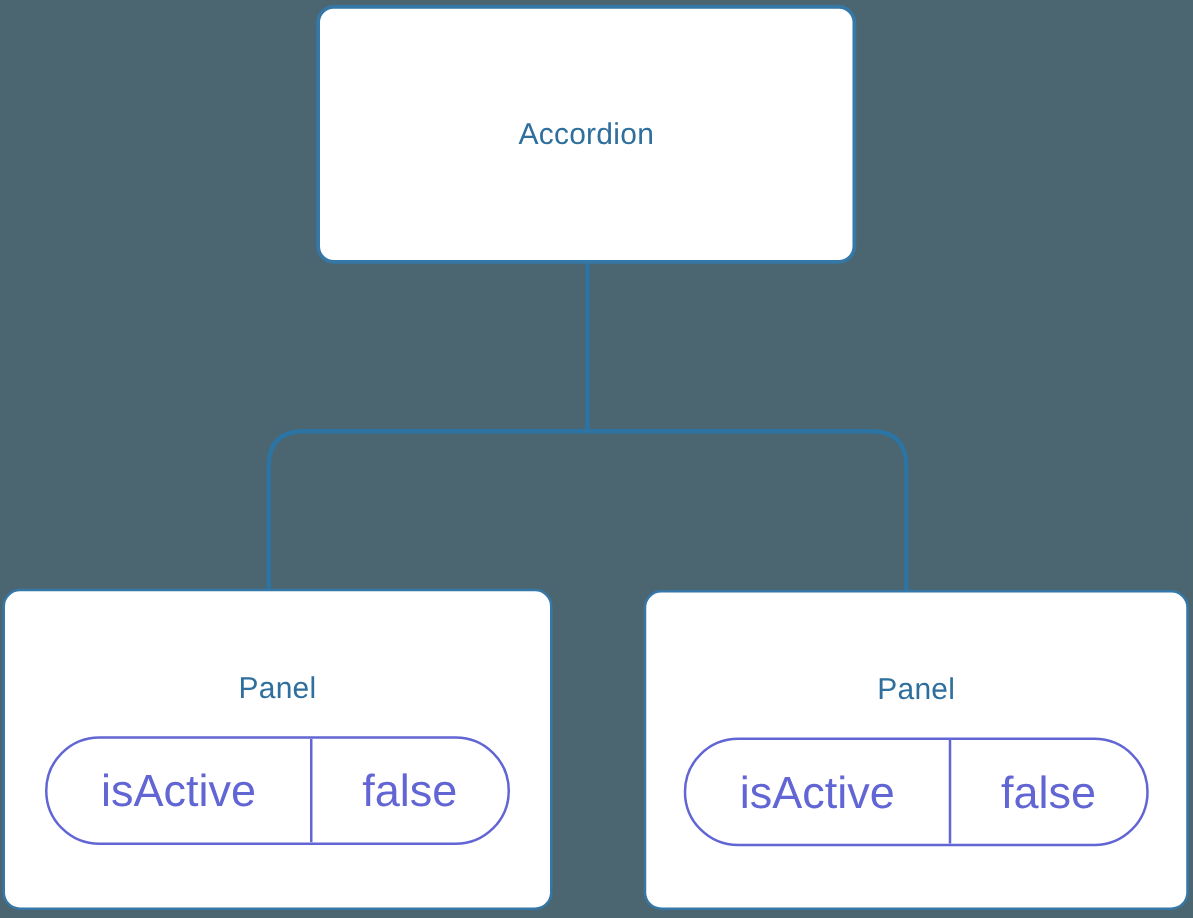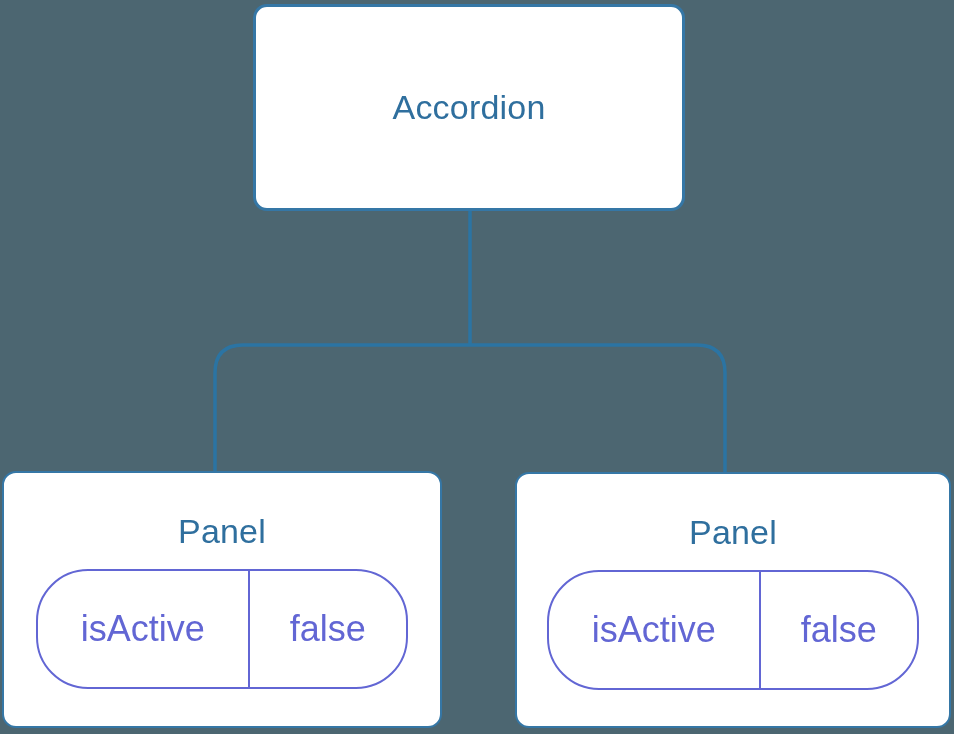--- a/index.html
+++ b/index.html
@@ -32,47 +32,47 @@
     stroke-width: 3.5;
   }
   .node {
     position: absolute;
     background: var(--node-fill);
     border: 3px solid var(--node-border);
     border-radius: 14px;
   }
   .node-title {
     color: var(--title-text);
-    font-size: 34px;
+    font-size: 24px;
     font-weight: 500;
     letter-spacing: 0.2px;
   }
   .root-node {
     left: 253px; top: 4px;
     width: 432px; height: 207px;
     display: flex;
     align-items: center;
     justify-content: center;
   }
   .panel-node {
     border-width: 2px;
     display: flex;
     flex-direction: column;
     align-items: center;
   }
   .panel-left  { left: 2px;   top: 471px; width: 440px; height: 257px; }
   .panel-right { left: 515px; top: 472px; width: 436px; height: 256px; }
   .panel-node .node-title {
-    margin-top: 36px;
+    margin-top: 56px;
     line-height: 44px;
   }
   .state-pill {
     margin-top: 16px;
     width: 372px;
-    height: 120px;
+    height: 87px;
     border: 2px solid var(--state-accent);
     border-radius: 52px;
     display: flex;
     overflow: hidden;
     background: var(--node-fill);
   }
   .state-cell {
     display: flex;
     align-items: center;
     justify-content: center;

